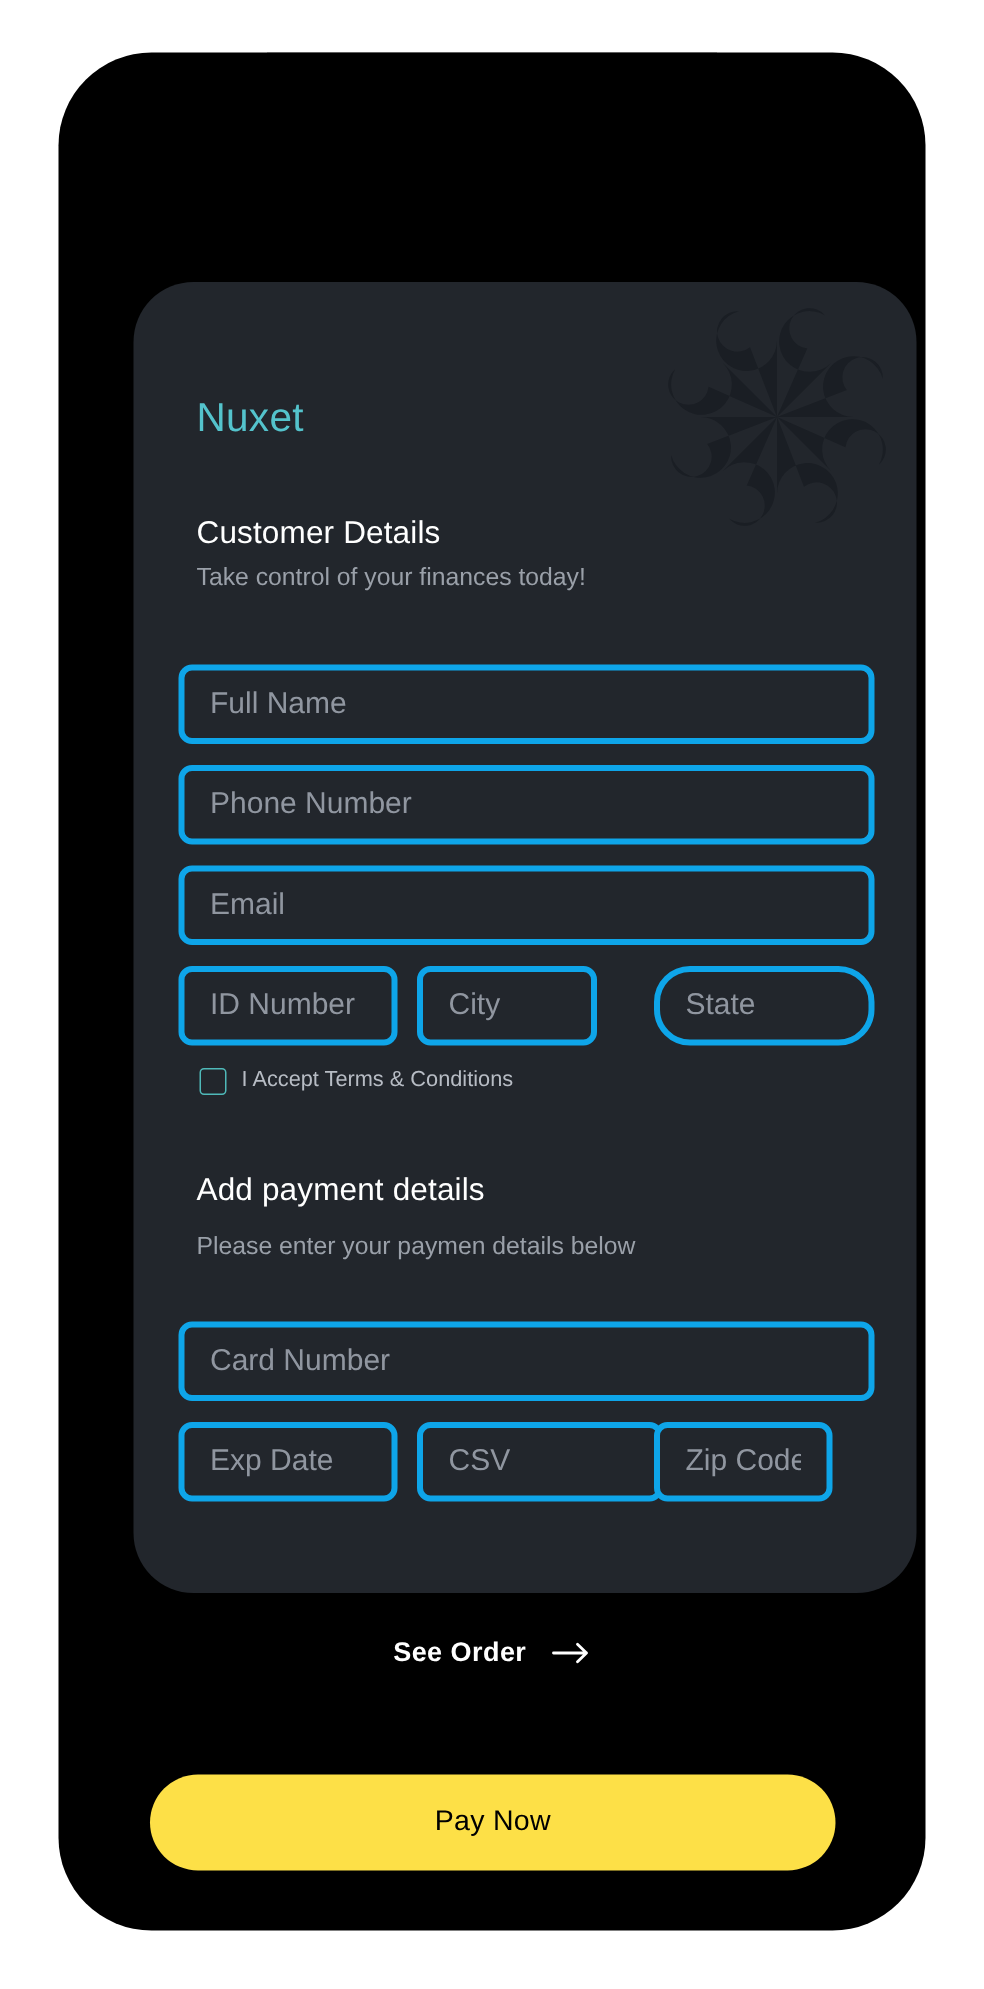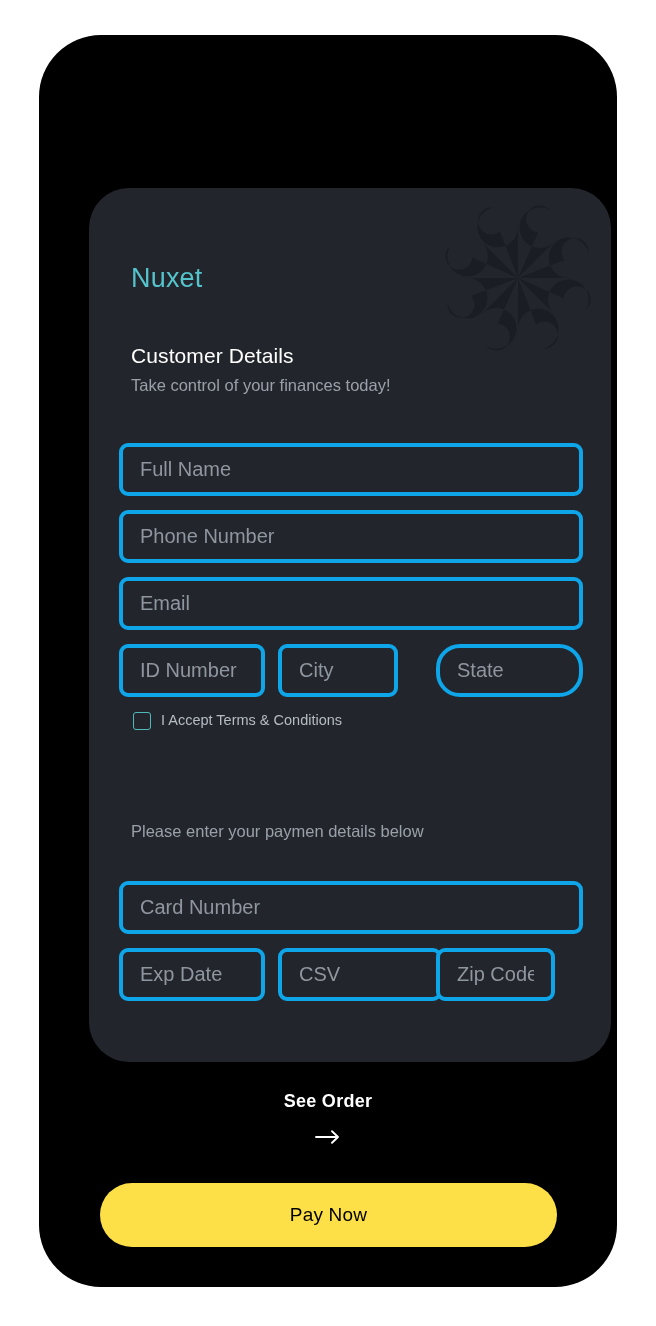--- a/index.html
+++ b/index.html
@@ -169,21 +169,20 @@
     right: 0;
     top: 1056px;
     display: flex;
     align-items: center;
     justify-content: center;
     gap: 17px;
     color: #ffffff;
     font-size: 18px;
     font-weight: 700;
     letter-spacing: 0.3px;
-    flex-direction: column;
   }
   .arrow-icon {
     display: inline-flex;
     align-items: center;
     line-height: 1;
   }
 
   
   .pay-now {
     position: absolute;
@@ -289,20 +288,21 @@
         <input class="field f-email" type="text" placeholder="Email" style="">
         <input class="field f-id" type="text" placeholder="ID Number" style="">
         <input class="field f-city" type="text" placeholder="City" style="">
         <input class="field f-state" type="text" placeholder="State" style="">
 
         <div class="terms-row">
           <div class="checkbox"></div>
           <div class="terms-label">I Accept Terms &amp; Conditions</div>
         </div>
 
+        <div class="section-title" id="payment-title">Add payment details</div>
         <div class="section-sub" id="payment-sub">Please enter your paymen details below</div>
 
         <input class="field f-card" type="text" placeholder="Card Number" style="">
         <input class="field f-exp" type="text" placeholder="Exp Date" style="">
         <input class="field f-csv" type="text" placeholder="CSV" style="">
         <input class="field f-zip" type="text" placeholder="Zip Code" style="">
       </div>
 
       <div class="see-order">
         <span>See Order</span>

